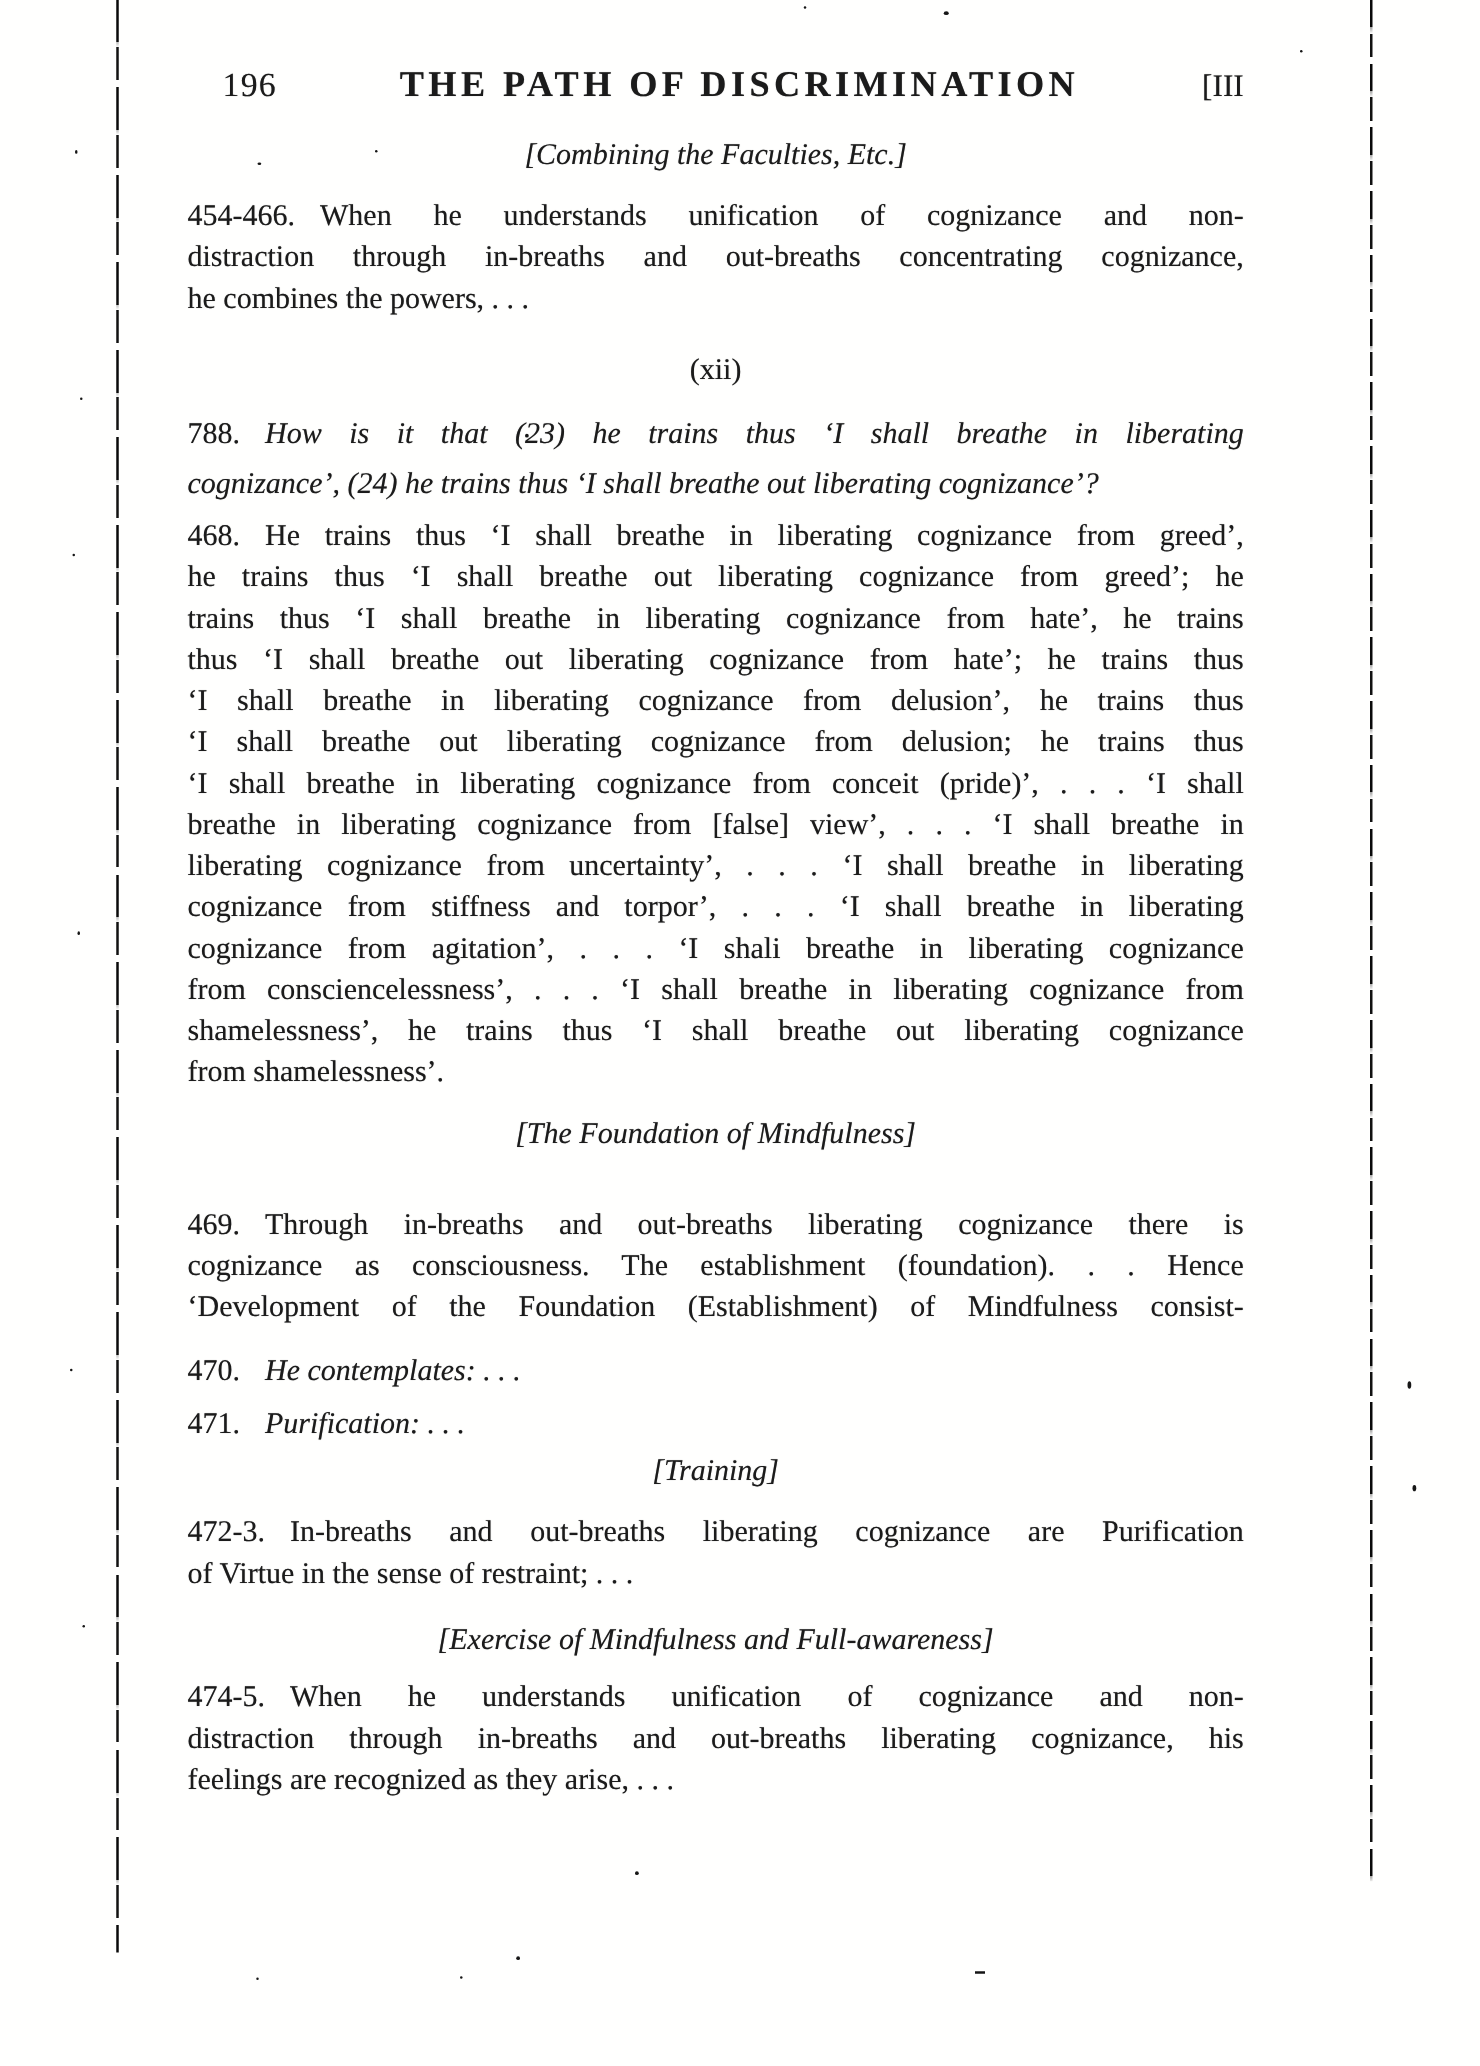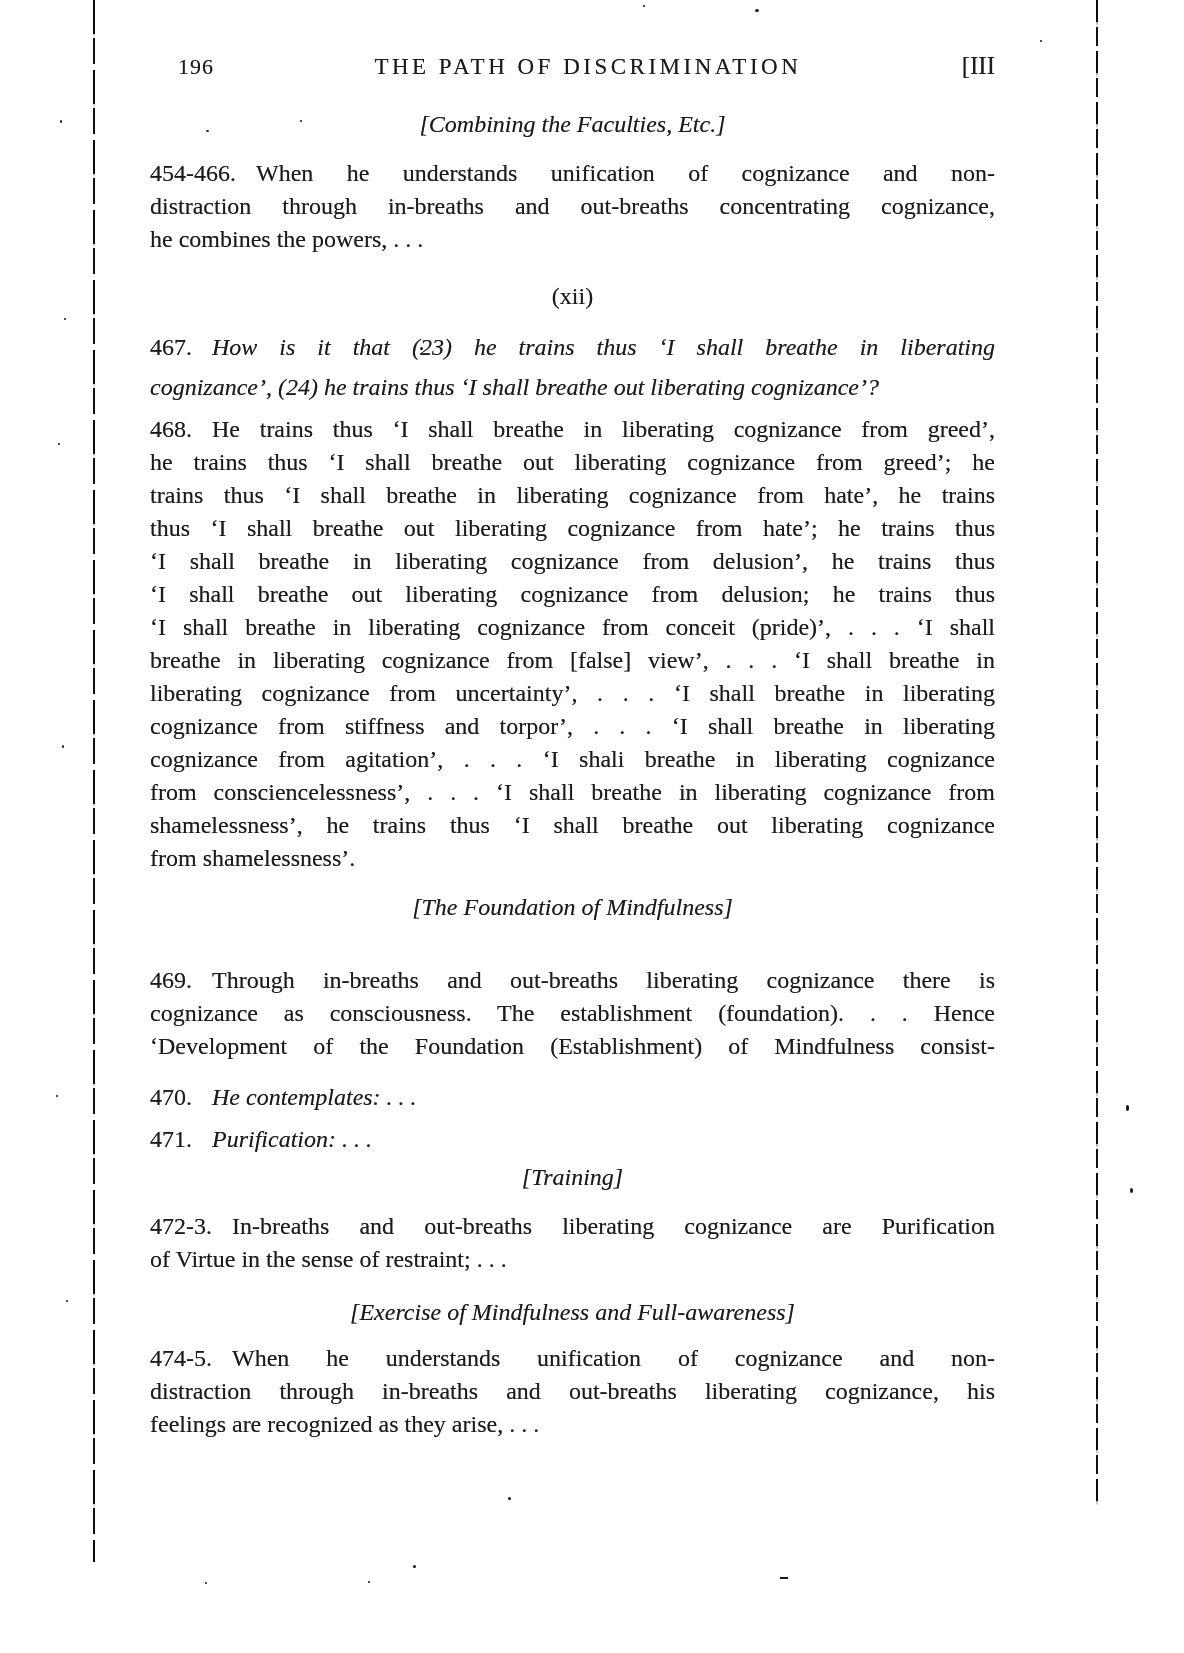--- a/index.html
+++ b/index.html
@@ -20,22 +20,22 @@
     background: repeating-linear-gradient(to bottom,
       #0a0a0a 0px, #0a0a0a 22px, rgba(0,0,0,0.35) 22px, rgba(0,0,0,0) 27px,
       #111 27px, #111 46px, rgba(0,0,0,0) 46px, rgba(0,0,0,0) 51px);
   }
   .speck { position:absolute; background:#161616; border-radius:50%; }
 
   .page-header {
     position:absolute; top:52px; left:150px; width:845px;
     display:flex; align-items:baseline; justify-content:space-between;
   }
-  .page-num { font-size:22px; margin-left:28px; letter-spacing:1px; }
-  .page-title { font-size:23px; letter-spacing:3.5px; font-weight:normal; }
+  .page-num { font-size:27px; margin-left:28px; letter-spacing:1px; }
+  .page-title { font-size:29px; letter-spacing:3.5px; font-weight:bold; }
   .page-vol { font-size:25px; }
 
   .blocks { position:absolute; top:108px; left:150px; width:845px;
             font-size:24px; line-height:33px; }
   .h { text-align:center; font-style:italic; }
   .c { text-align:center; }
   .ln { text-align:justify; text-align-last:justify; }
   .ln.last { text-align-last:left; }
   .num { font-style:normal; margin-right:20px; }
   .p.italic { font-style:italic; }
@@ -93,21 +93,21 @@
 
   <main class="blocks">
       <div class="h">[Combining the Faculties, Etc.]</div>
       <div class="p">
         <div class="ln"><span class="num">454-466.</span><span>When he understands unification of cognizance and non-</span></div>
         <div class="ln">distraction through in-breaths and out-breaths concentrating cognizance,</div>
         <div class="ln last">he combines the powers, . . .</div>
       </div>
       <div class="c">(xii)</div>
       <div class="p italic">
-        <div class="ln"><span class="num">467.</span><span>How is it that (23) he trains thus ‘I shall breathe in liberating</span></div>
+        <div class="ln"><span class="num">788.</span><span>How is it that (23) he trains thus ‘I shall breathe in liberating</span></div>
         <div class="ln last">cognizance’, (24) he trains thus ‘I shall breathe out liberating cognizance’?</div>
       </div>
       <div class="p">
         <div class="ln"><span class="num">468.</span><span>He trains thus ‘I shall breathe in liberating cognizance from greed’,</span></div>
         <div class="ln">he trains thus ‘I shall breathe out liberating cognizance from greed’; he</div>
         <div class="ln">trains thus ‘I shall breathe in liberating cognizance from hate’, he trains</div>
         <div class="ln">thus ‘I shall breathe out liberating cognizance from hate’; he trains thus</div>
         <div class="ln">‘I shall breathe in liberating cognizance from delusion’, he trains thus</div>
         <div class="ln">‘I shall breathe out liberating cognizance from delusion; he trains thus</div>
         <div class="ln">‘I shall breathe in liberating cognizance from conceit (pride)’, . . . ‘I shall</div>

